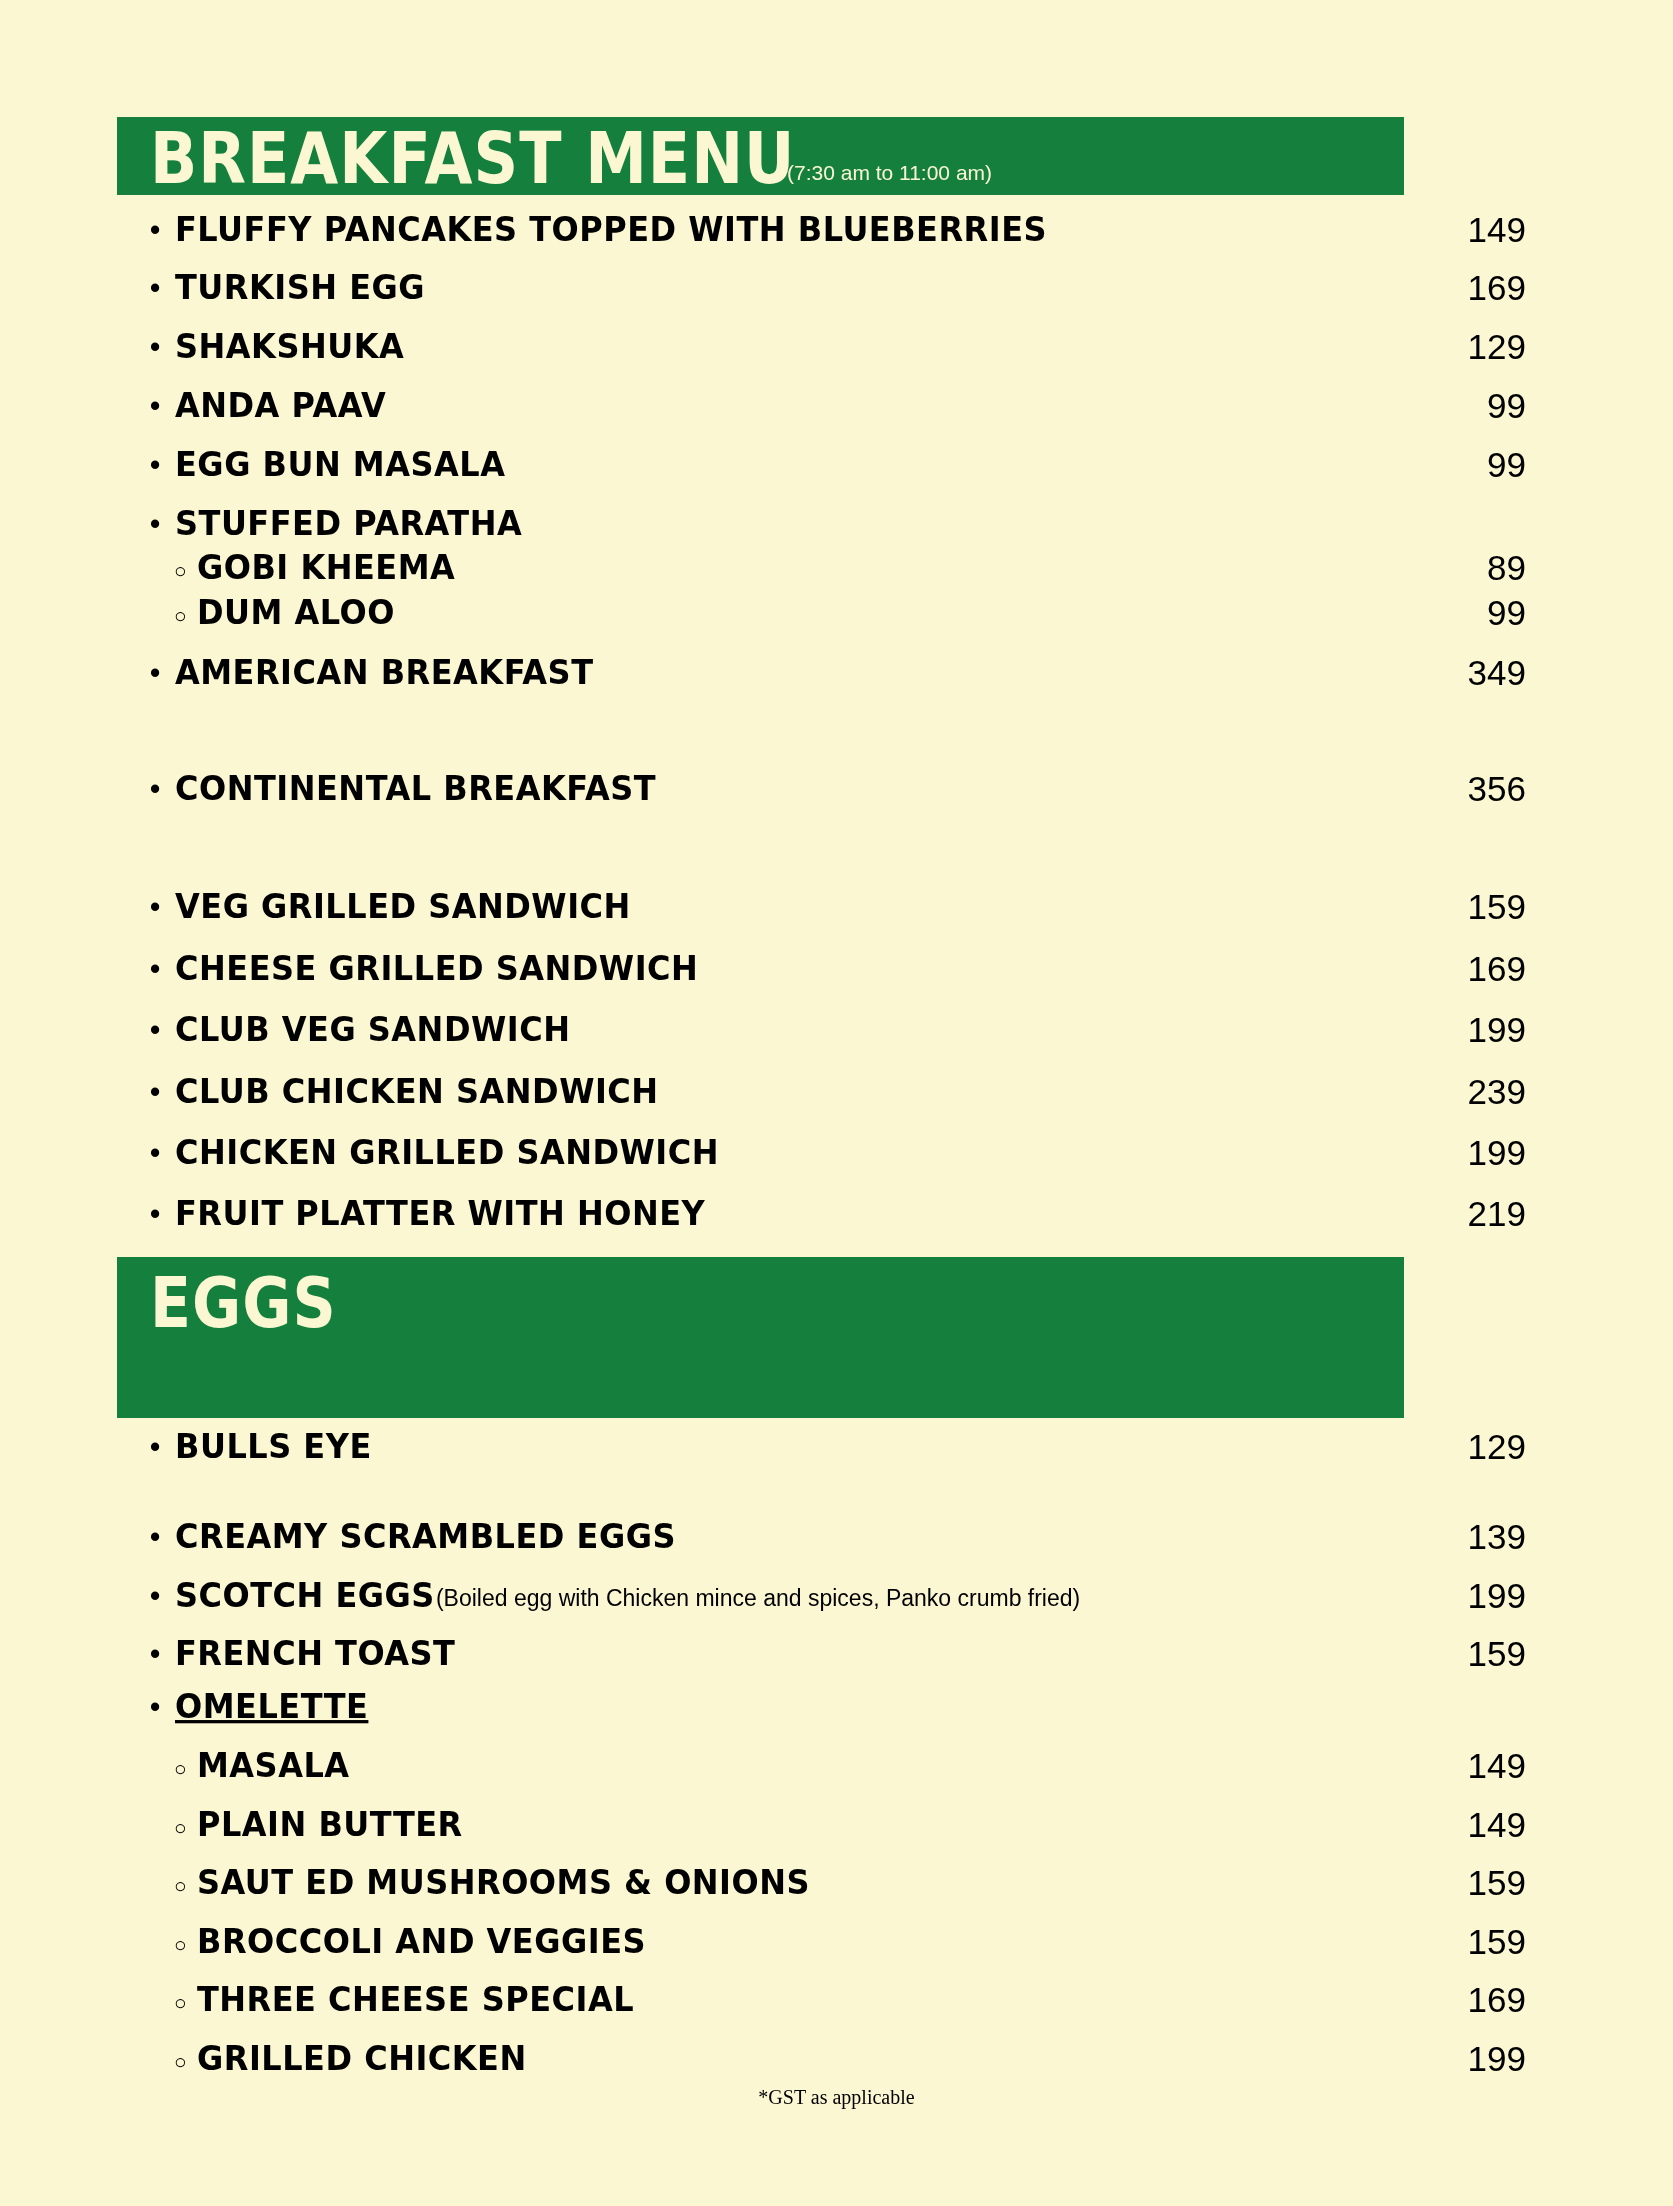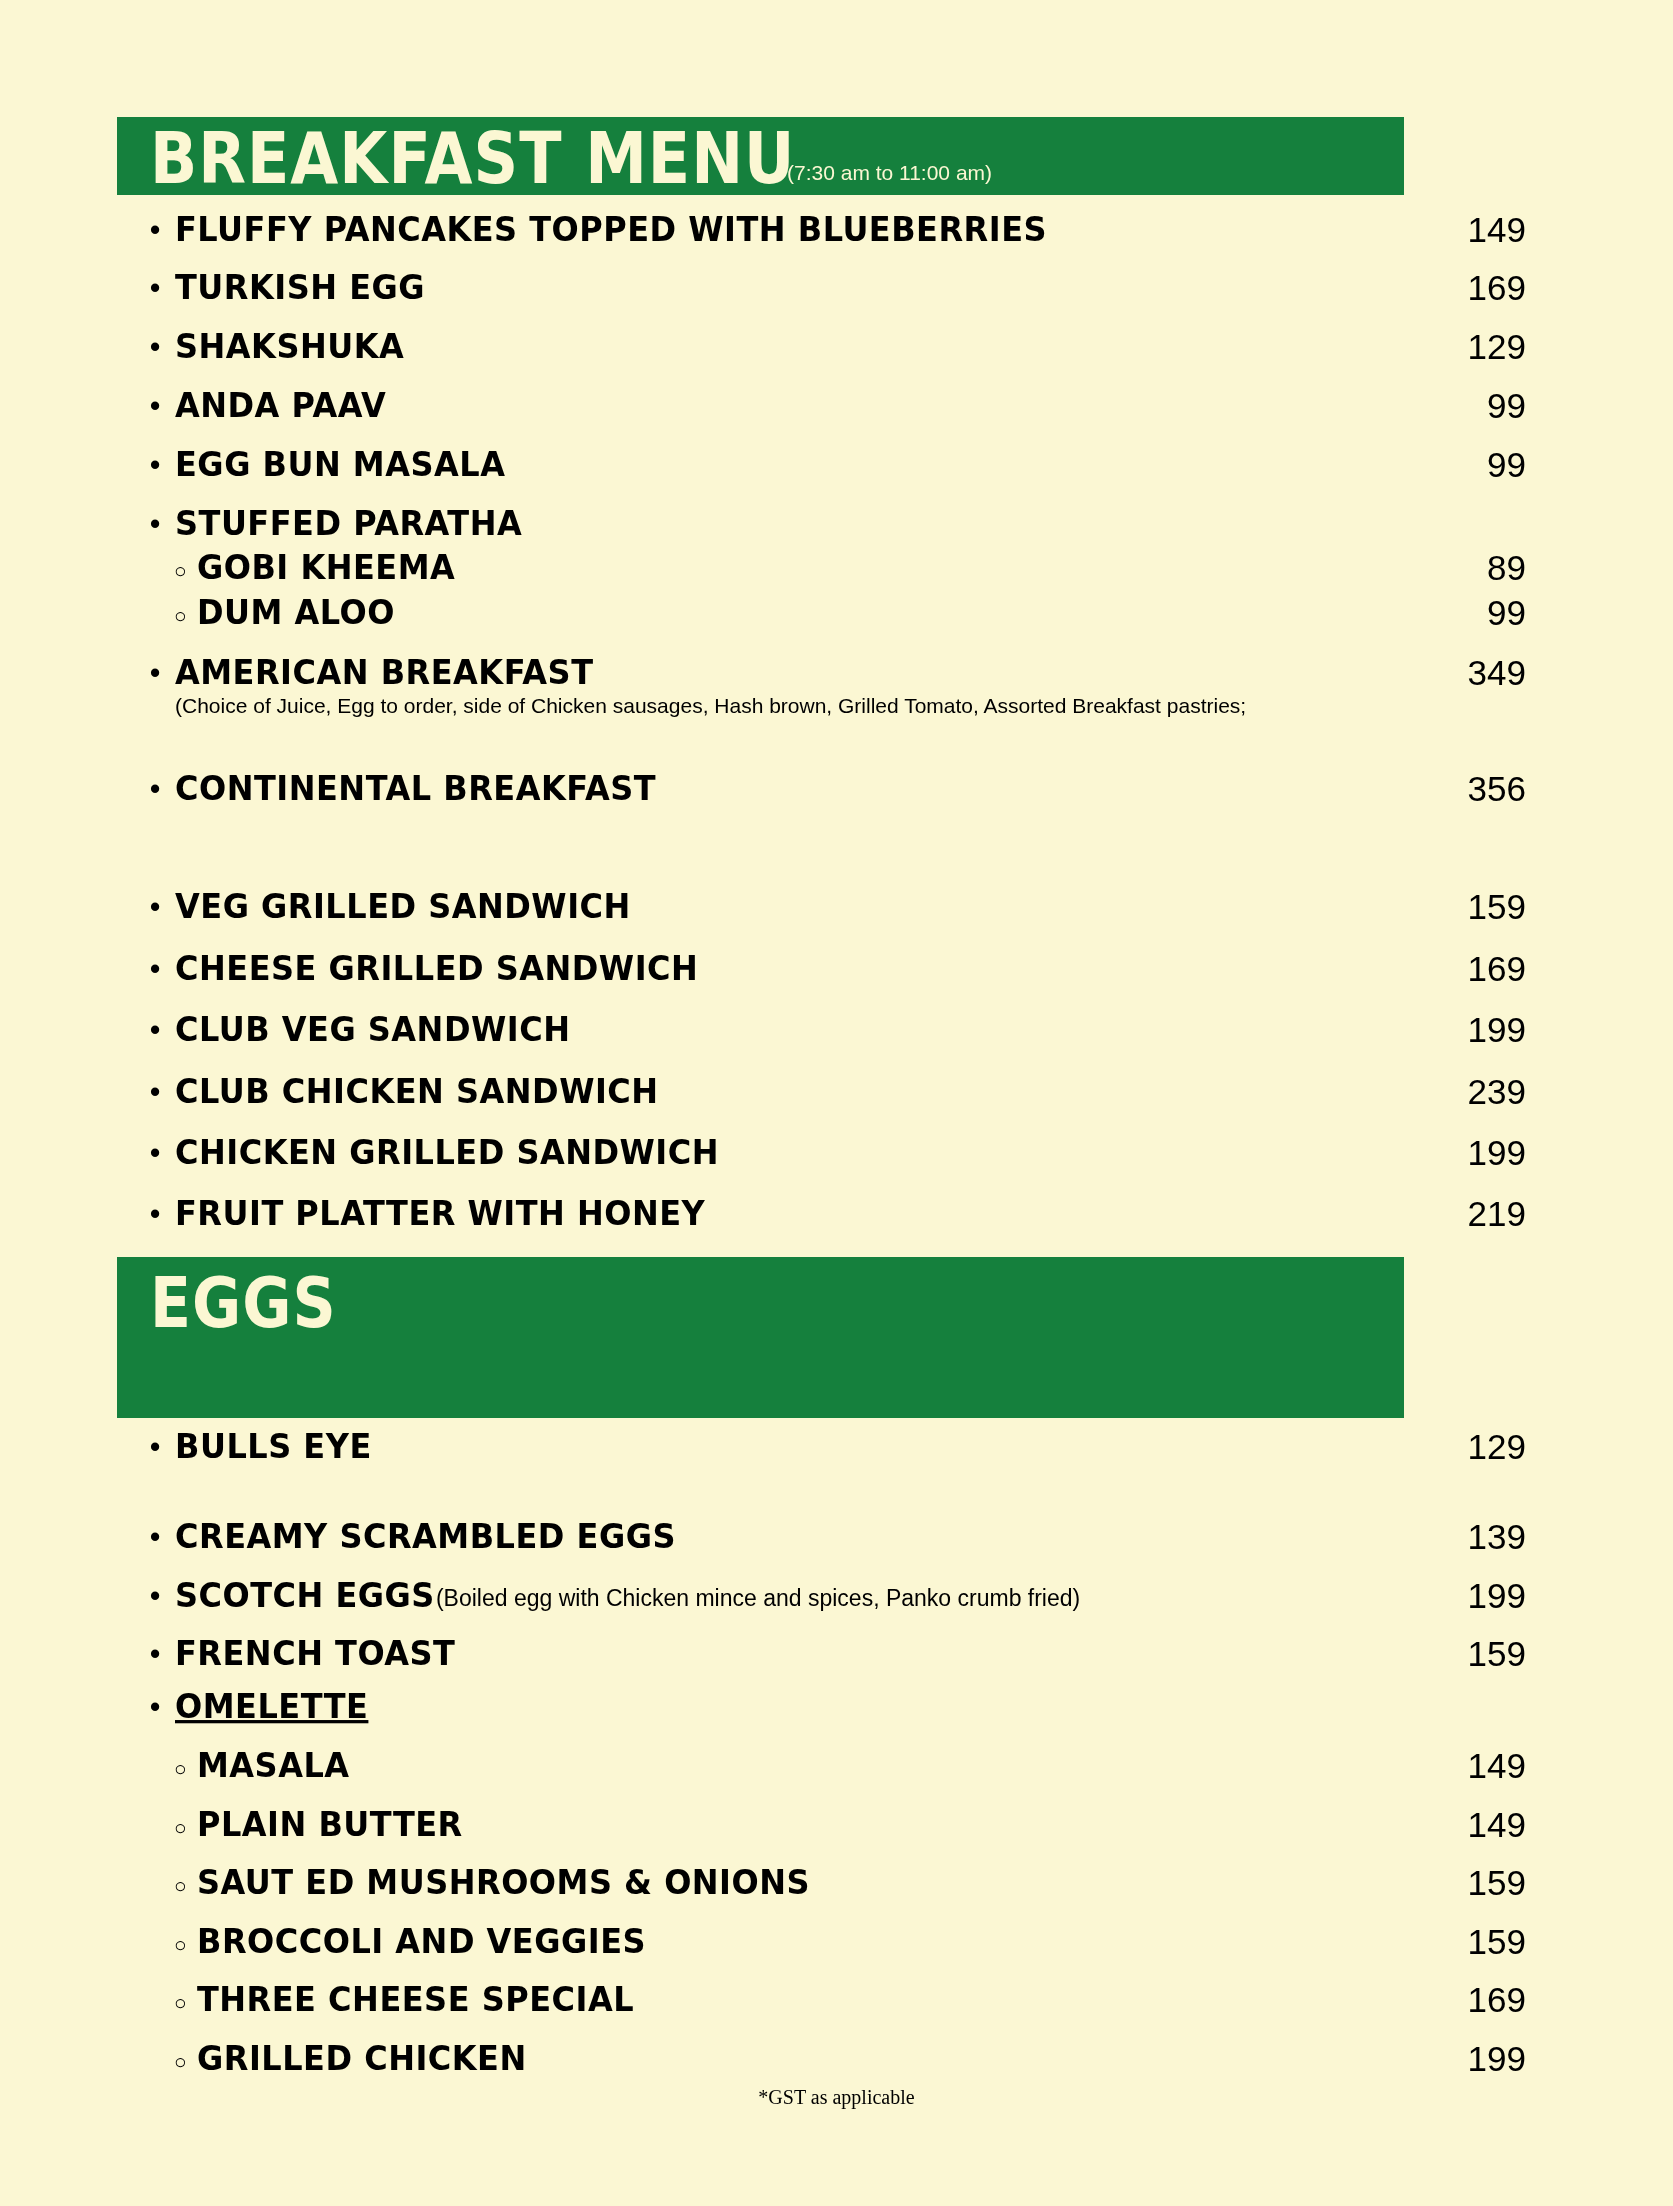--- a/index.html
+++ b/index.html
@@ -52,21 +52,20 @@
 
 <div class="row" style="top:210px"><span class="bullet">•</span><span class="name">FLUFFY PANCAKES TOPPED WITH BLUEBERRIES</span><span class="price">149</span></div>
 <div class="row" style="top:268px"><span class="bullet">•</span><span class="name">TURKISH EGG</span><span class="price">169</span></div>
 <div class="row" style="top:327px"><span class="bullet">•</span><span class="name">SHAKSHUKA</span><span class="price">129</span></div>
 <div class="row" style="top:386px"><span class="bullet">•</span><span class="name">ANDA PAAV</span><span class="price">99</span></div>
 <div class="row" style="top:445px"><span class="bullet">•</span><span class="name">EGG BUN MASALA</span><span class="price">99</span></div>
 <div class="row" style="top:504px"><span class="bullet">•</span><span class="name">STUFFED PARATHA</span></div>
 <div class="row sub" style="top:548px; width:1352px"><span class="bullet">○</span><span class="name">GOBI KHEEMA</span><span class="price">89</span></div>
 <div class="row sub" style="top:593px; width:1352px"><span class="bullet">○</span><span class="name">DUM ALOO</span><span class="price">99</span></div>
 <div class="row" style="top:653px"><span class="bullet">•</span><span class="name">AMERICAN BREAKFAST</span><span class="price">349</span>
-  <div class="desc">(Choice of Juice, Egg to order, side of Chicken sausages, Hash brown, Grilled Tomato, Assorted Breakfast pastries;</div>
 </div>
 <div class="row" style="top:769px"><span class="bullet">•</span><span class="name">CONTINENTAL BREAKFAST</span><span class="price">356</span>
 </div>
 <div class="row" style="top:887px"><span class="bullet">•</span><span class="name">VEG GRILLED SANDWICH</span><span class="price">159</span></div>
 <div class="row" style="top:949px"><span class="bullet">•</span><span class="name">CHEESE GRILLED SANDWICH</span><span class="price">169</span></div>
 <div class="row" style="top:1010px"><span class="bullet">•</span><span class="name">CLUB VEG SANDWICH</span><span class="price">199</span></div>
 <div class="row" style="top:1072px"><span class="bullet">•</span><span class="name">CLUB CHICKEN SANDWICH</span><span class="price">239</span></div>
 <div class="row" style="top:1133px"><span class="bullet">•</span><span class="name">CHICKEN GRILLED SANDWICH</span><span class="price">199</span></div>
 <div class="row" style="top:1194px"><span class="bullet">•</span><span class="name">FRUIT PLATTER WITH HONEY</span><span class="price">219</span></div>
 

